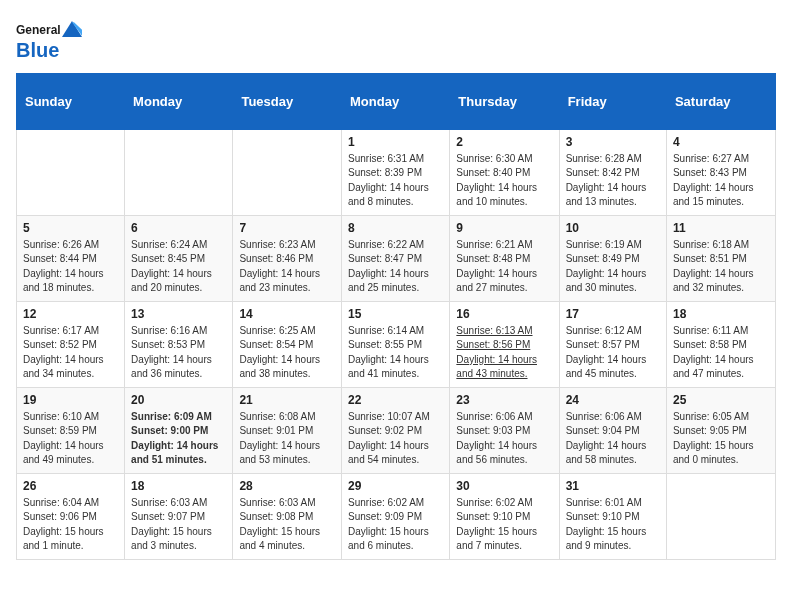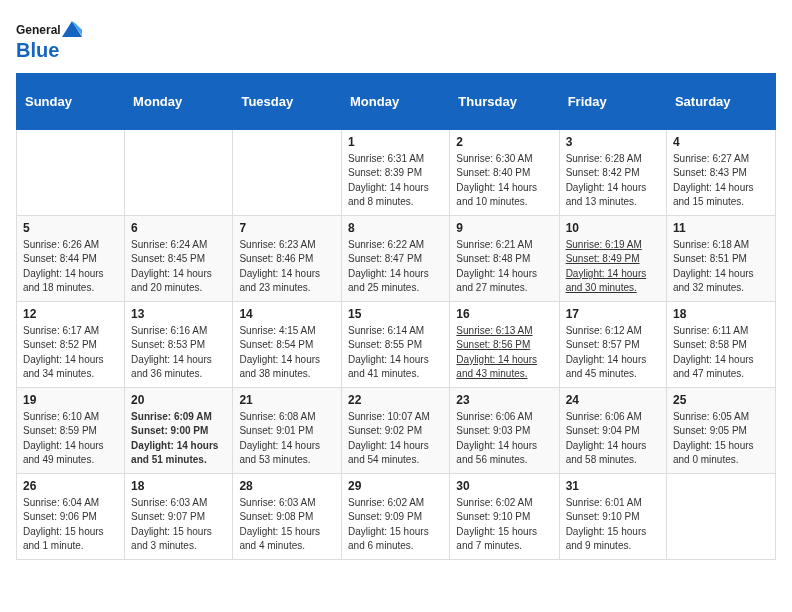--- a/index.html
+++ b/index.html
@@ -178,21 +178,21 @@
         </td>
         <td>
           <div class="day-number">9</div>
           <div class="day-info" style="white-space: pre-line;">Sunrise: 6:21 AM
 Sunset: 8:48 PM
 Daylight: 14 hours
 and 27 minutes.</div>
         </td>
         <td>
           <div class="day-number">10</div>
-          <div class="day-info" style="white-space: pre-line; text-decoration: underline;">Sunrise: 6:19 AM
+          <div class="day-info" style="white-space: pre-line;">Sunrise: 6:19 AM
 Sunset: 8:49 PM
 Daylight: 14 hours
 and 30 minutes.</div>
         </td>
         <td>
           <div class="day-number">11</div>
           <div class="day-info" style="white-space: pre-line;">Sunrise: 6:18 AM
 Sunset: 8:51 PM
 Daylight: 14 hours
 and 32 minutes.</div>
@@ -208,21 +208,21 @@
         </td>
         <td>
           <div class="day-number">13</div>
           <div class="day-info" style="white-space: pre-line;">Sunrise: 6:16 AM
 Sunset: 8:53 PM
 Daylight: 14 hours
 and 36 minutes.</div>
         </td>
         <td>
           <div class="day-number">14</div>
-          <div class="day-info" style="white-space: pre-line;">Sunrise: 4:15 AM
+          <div class="day-info" style="white-space: pre-line;">Sunrise: 6:25 AM
 Sunset: 8:54 PM
 Daylight: 14 hours
 and 38 minutes.</div>
         </td>
         <td>
           <div class="day-number">15</div>
           <div class="day-info" style="white-space: pre-line;">Sunrise: 6:14 AM
 Sunset: 8:55 PM
 Daylight: 14 hours
 and 41 minutes.</div>

